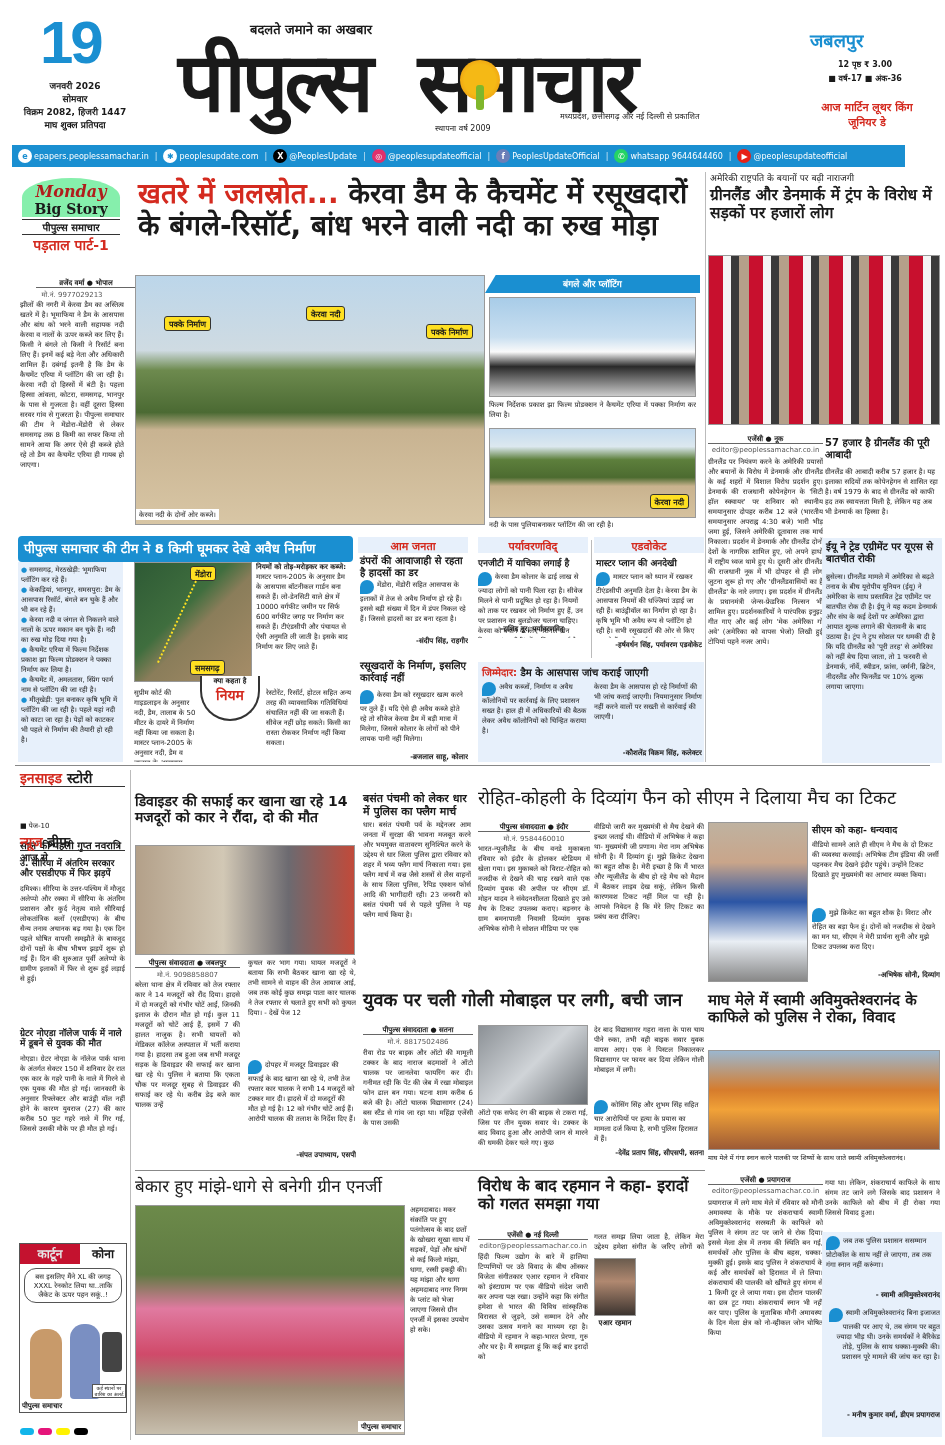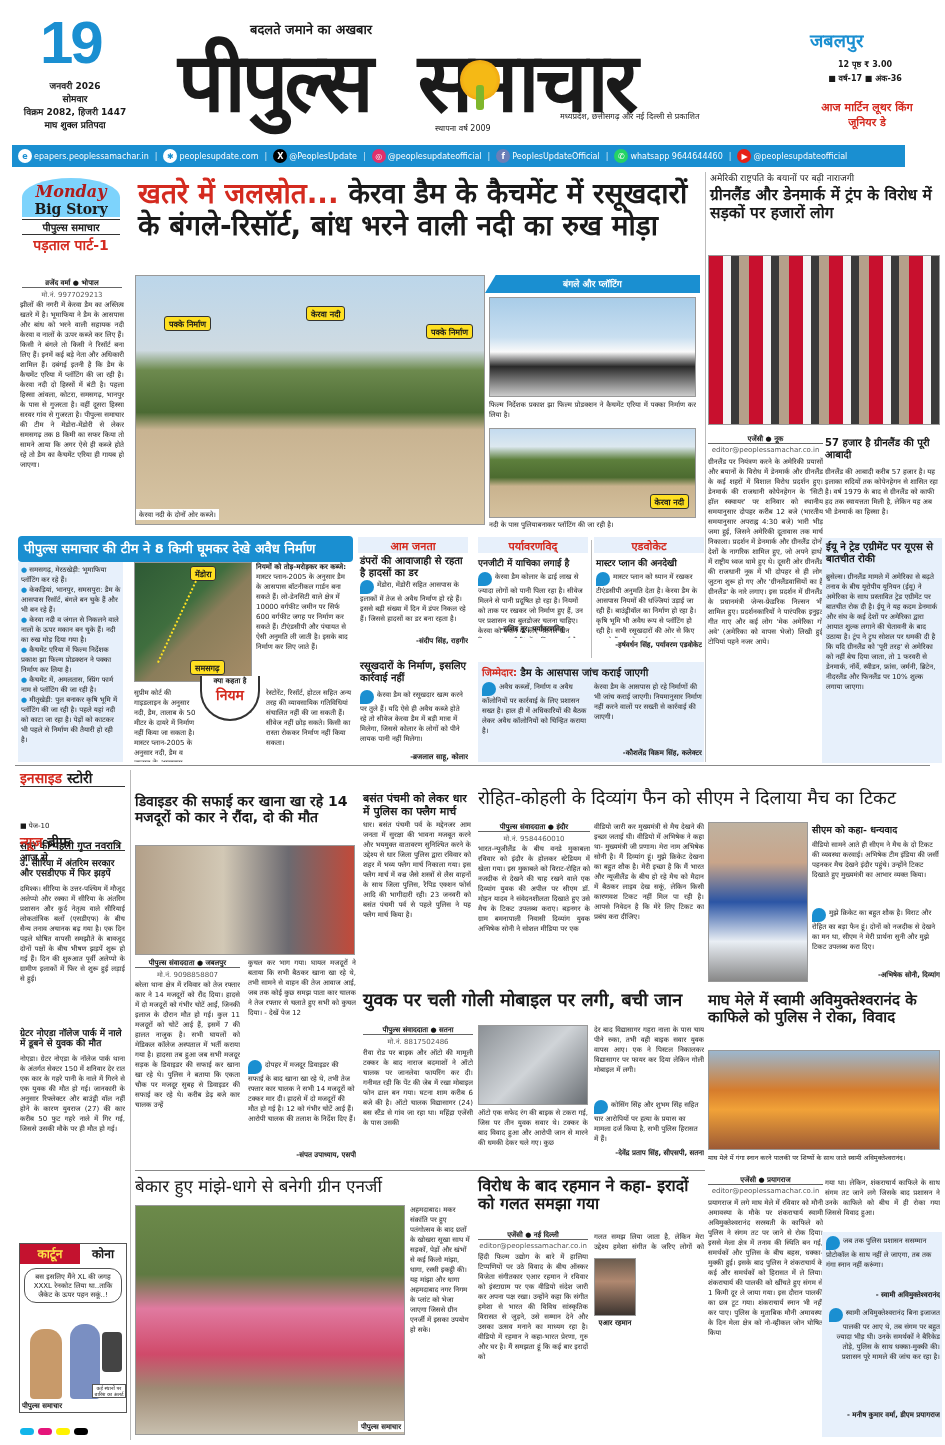--- a/index.html
+++ b/index.html
@@ -72,28 +72,28 @@
   <span><span class="ic" style="background:#e1306c;color:#fff">◎</span><span>@peoplesupdateofficial</span></span>
     <span class="sep">|</span>
   <span><span class="ic" style="background:#6b7fb8;color:#fff">f</span><span>PeoplesUpdateOfficial</span></span>
     <span class="sep">|</span>
   <span><span class="ic" style="background:#25d366;color:#fff">✆</span><span>whatsapp 9644644460</span></span>
     <span class="sep">|</span>
   <span><span class="ic" style="background:#e62117;color:#fff">▶</span><span>@peoplesupdateofficial</span></span>
 </div>
 
 <div class="abs" style="left:22px;top:178px;width:98px;text-align:center">
-  <div style="background:#7dd3fc;border-radius:50% 50% 0 0;padding-top:4px">
+  <div style="background:#86efac;border-radius:50% 50% 0 0;padding-top:4px">
     <div style="font:bold italic 16px 'DejaVu Serif',serif;color:#b01c1c">Monday</div>
     <div style="font:bold 14px 'DejaVu Serif',serif">Big Story</div>
   </div>
   <div style="font-size:10px;font-weight:bold;border-top:1px solid #333;border-bottom:1px solid #333;margin-top:2px">पीपुल्स समाचार</div>
   <div style="font-size:14px;font-weight:bold;color:#d42a1f">पड़ताल पार्ट-1</div>
 </div>
-<div class="byline" style="left:22px;top:278px;width:100px">व्रजेंद वर्मा ● भोपाल</div>
+<div class="byline" style="left:36px;top:278px;width:100px">व्रजेंद वर्मा ● भोपाल</div>
 <div class="mob" style="left:22px;top:290px;width:100px">मो.नं. 9977029213</div>
 <div class="col" style="left:20px;top:300px;width:104px;height:225px">झीलों की नगरी में केरवा डैम का अस्तित्व खतरे में है। भूमाफिया ने डैम के आसपास और बांध को भरने वाली सहायक नदी केरवा व नालों के ऊपर कब्जे कर लिए हैं। किसी ने बंगले तो किसी ने रिसॉर्ट बना लिए हैं। इनमें कई बड़े नेता और अधिकारी शामिल हैं। दबंगई इतनी है कि डैम के कैचमेंट एरिया में प्लॉटिंग की जा रही है। केरवा नदी दो हिस्सों में बंटी है। पहला हिस्सा आंवला, कोटरा, समसगढ़, भानपुर के पास से गुजरता है। वहीं दूसरा हिस्सा सरवर गांव से गुजरता है। पीपुल्स समाचार की टीम ने मेंडोरा-मेंडोरी से लेकर समसगढ़ तक 8 किमी का सफर किया तो सामने आया कि अगर ऐसे ही कब्जे होते रहे तो डैम का कैचमेंट एरिया ही गायब हो जाएगा।</div>
 
 <div class="hl" style="left:138px;top:178px;width:560px;font-size:28px">
   <span class="red">खतरे में जलस्रोत...</span><span> केरवा डैम के कैचमेंट में रसूखदारों के बंगले-रिसॉर्ट, बांध भरने वाली नदी का रुख मोड़ा</span>
 </div>
 
 <div class="photo" style="left:135px;top:275px;width:350px;height:250px;background:linear-gradient(180deg,#bcd6ea 0%,#cfdbe2 30%,#6d8a4e 38%,#4b6a33 55%,#c8b391 62%,#d8c6a5 100%)">
   <div class="tag" style="left:28px;top:40px">पक्के निर्माण</div>
   <div class="tag" style="left:170px;top:30px">केरवा नदी</div>
@@ -183,21 +183,21 @@
 <div class="hl" style="left:20px;top:840px;width:105px;font-size:10px">साल की पहली गुप्त नवरात्रि आज से</div>
 <div class="col" style="left:20px;top:821px;width:105px">■ पेज-10</div>
 <div class="hl" style="left:20px;top:834px;width:105px;font-size:14px;border-bottom:1px solid #333"><span class="red">न्यूज</span><span> ब्रीफ</span></div>
 <div class="hl" style="left:20px;top:858px;width:105px;font-size:9px">उ. सीरिया में अंतरिम सरकार और एसडीएफ में फिर झड़पें</div>
 <div class="col" style="left:20px;top:884px;width:105px;height:140px">दमिश्क। सीरिया के उत्तर-पश्चिम में मौजूद अलेप्पो और रक्का में सीरिया के अंतरिम प्रशासन और कुर्द नेतृत्व वाले सीरियाई लोकतांत्रिक बलों (एसडीएफ) के बीच सैन्य तनाव अचानक बढ़ गया है। एक दिन पहले घोषित वापसी समझौते के बावजूद दोनों पक्षों के बीच भीषण झड़पें शुरू हो गई हैं। दिन की शुरुआत पूर्वी अलेप्पो के ग्रामीण इलाकों में फिर से शुरू हुई लड़ाई से हुई।</div>
 <div class="hl" style="left:20px;top:1028px;width:105px;font-size:9px">ग्रेटर नोएडा नॉलेज पार्क में नाले में डूबने से युवक की मौत</div>
 <div class="col" style="left:20px;top:1054px;width:105px;height:110px">नोएडा। ग्रेटर नोएडा के नॉलेज पार्क थाना के अंतर्गत सेक्टर 150 में शनिवार देर रात एक कार के गहरे पानी के नाले में गिरने से एक युवक की मौत हो गई। जानकारी के अनुसार रिफ्लेक्टर और बाउंड्री वॉल नहीं होने के कारण युवराज (27) की कार करीब 50 फुट गहरे नाले में गिर गई, जिससे उसकी मौके पर ही मौत हो गई।</div>
 
 <div class="abs" style="left:19px;top:1243px;width:108px;height:170px;border:1px solid #555">
   <div style="display:flex;height:20px;font-size:12px;font-weight:bold;text-align:center;line-height:20px">
-    <div style="flex:1.3;background:#c4122f;color:#fde047">कार्टून</div>
+    <div style="flex:1.3;background:#c4122f;color:#e5e5e5">कार्टून</div>
     <div style="flex:1;background:#fff">कोना</div>
   </div>
   <div style="margin:4px;border:1px solid #555;border-radius:12px;font-size:7px;text-align:center;padding:3px;background:#fff">बस इसलिए मैंने XL की जगह XXXL रेनकोट लिया था..ताकि जैकेट के ऊपर पहन सकूं..!</div>
   <div class="abs" style="left:10px;top:85px;width:32px;height:70px;background:#c89a6a;border-radius:14px 14px 4px 4px"></div>
   <div class="abs" style="left:50px;top:80px;width:30px;height:75px;background:#7a8fc2;border-radius:14px 14px 4px 4px"></div>
   <div class="abs" style="left:82px;top:88px;width:20px;height:40px;background:#444;border-radius:4px"></div>
   <div class="abs" style="left:72px;top:140px;width:34px;font-size:5px;border:1px solid #555;background:#fff;text-align:center">कई स्थानों पर बारिश का अलर्ट</div>
   <div class="abs" style="left:2px;bottom:2px;font-size:7px;font-weight:bold">पीपुल्स समाचार</div>
 </div>
 <div class="abs" style="left:20px;top:1428px;display:flex;gap:4px">

